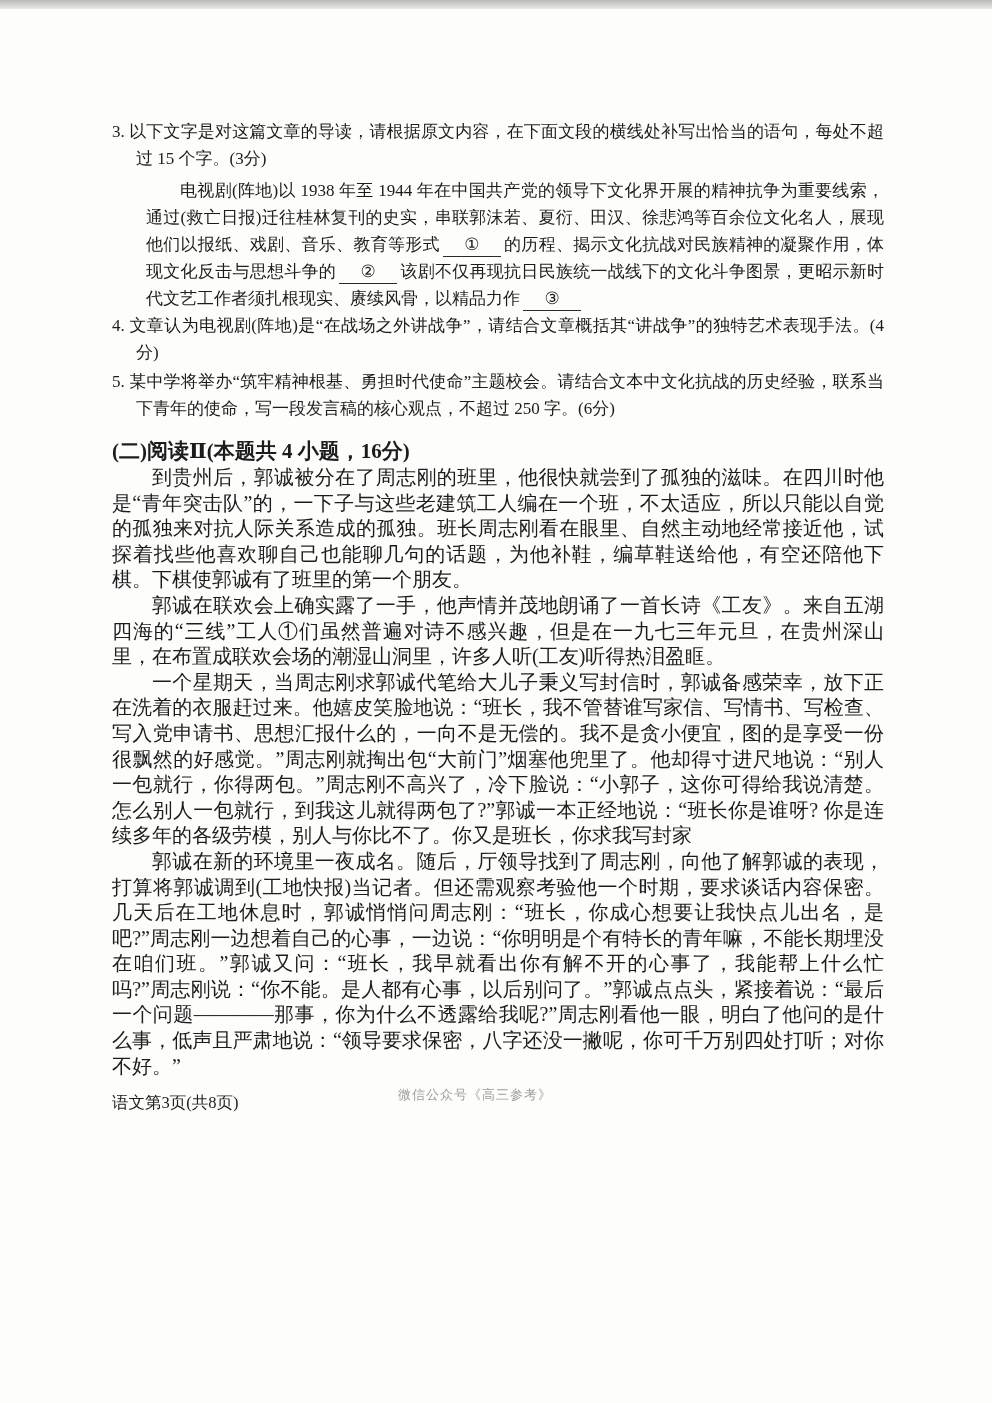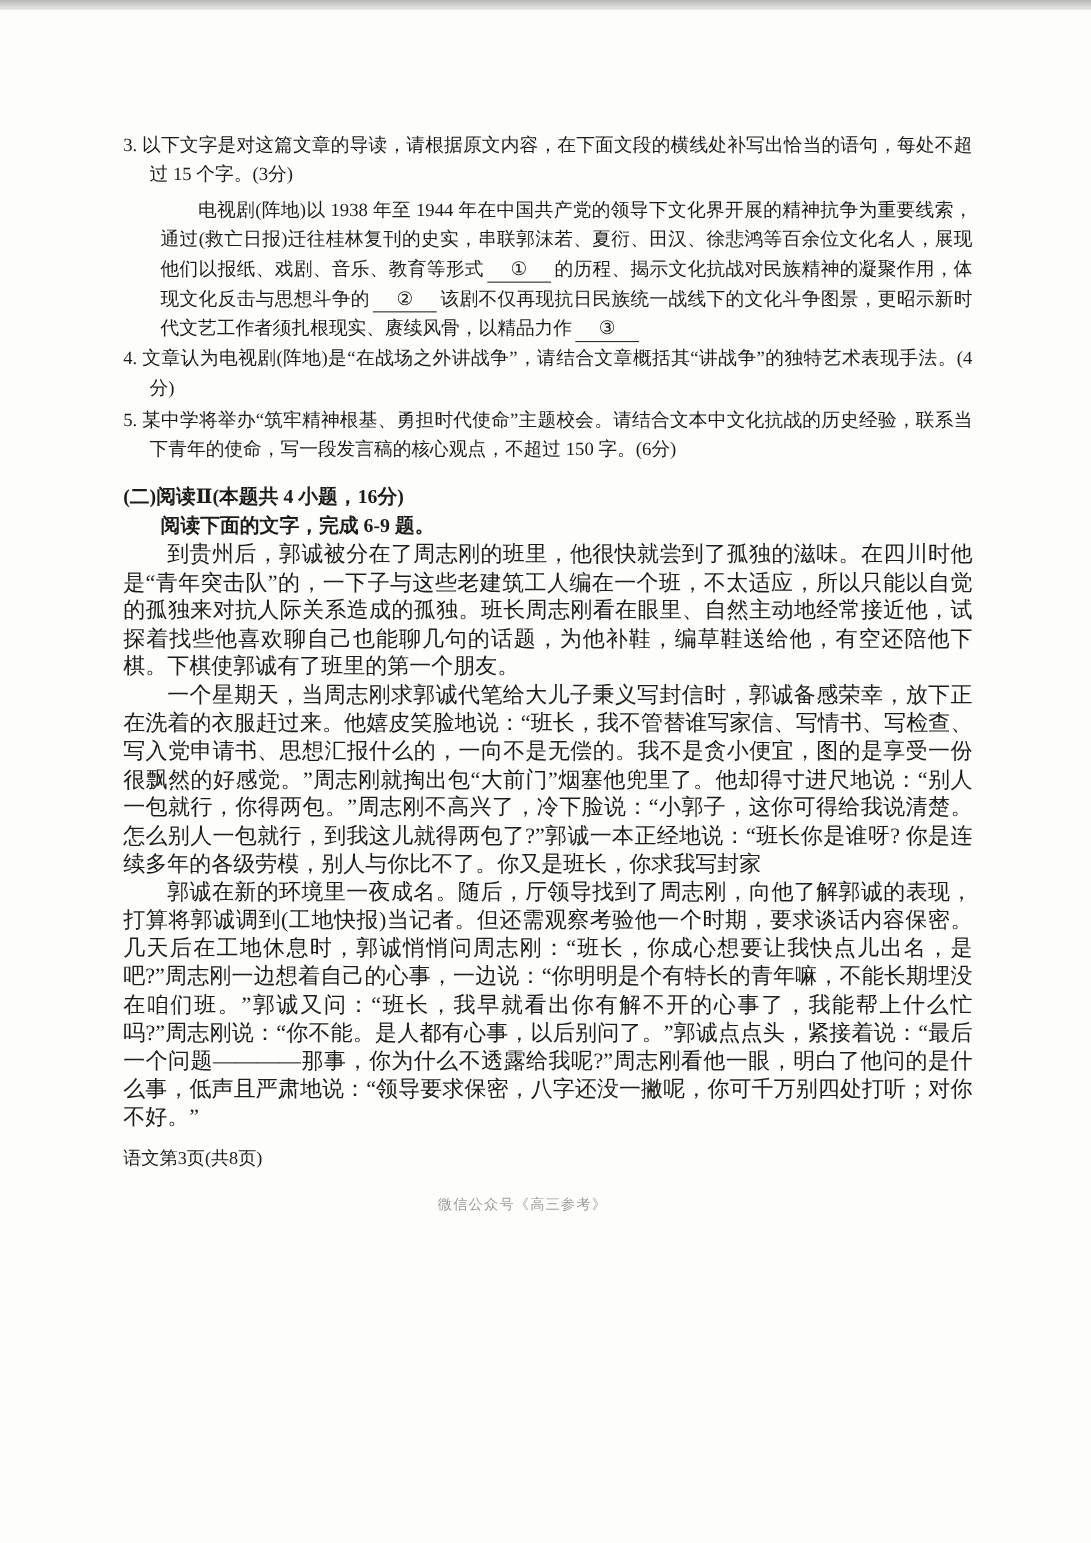--- a/index.html
+++ b/index.html
@@ -41,21 +41,21 @@
     min-width:58px;
     text-indent:0;
     text-align:center;
     border-bottom:1.4px solid #2a2a2a;
     line-height:22px;
     margin:0 3px;
   }
   .section-block { margin-top:16px; }
   .section-heading {
     font-weight:bold;
-    font-size:18px;
+    font-size:21px;
     line-height:27px;
     margin:0;
   }
   .indent2 { padding-left:34px; }
   .passage p {
     margin:0;
     font-size:20px;
     line-height:25.6px;
     text-indent:2em;
     text-align:justify;
@@ -83,29 +83,29 @@
   <div class="scan-strip-top"></div>
 
   <div class="content">
 
     <div class="q"><span>3.</span>&nbsp;<span>以下文字是对这篇文章的导读，请根据原文内容，在下面文段的横线处补写出恰当的语句，每处不超过 15 个字。(3分)</span></div>
 
     <p class="guide"><span>电视剧(阵地)以 1938 年至 1944 年在中国共产党的领导下文化界开展的精神抗争为重要线索，通过(救亡日报)迁往桂林复刊的史实，串联郭沫若、夏衍、田汉、徐悲鸿等百余位文化名人，展现他们以报纸、戏剧、音乐、教育等形式</span><span class="blank">①</span><span>的历程、揭示文化抗战对民族精神的凝聚作用，体现文化反击与思想斗争的</span><span class="blank">②</span><span>该剧不仅再现抗日民族统一战线下的文化斗争图景，更昭示新时代文艺工作者须扎根现实、赓续风骨，以精品力作</span><span class="blank">③</span></p>
 
     <div class="q"><span>4.</span>&nbsp;<span>文章认为电视剧(阵地)是“在战场之外讲战争”，请结合文章概括其“讲战争”的独特艺术表现手法。(4分)</span></div>
 
-    <div class="q"><span>5.</span>&nbsp;<span>某中学将举办“筑牢精神根基、勇担时代使命”主题校会。请结合文本中文化抗战的历史经验，联系当下青年的使命，写一段发言稿的核心观点，不超过 150 字。(6分)</span></div>
+    <div class="q"><span>5.</span>&nbsp;<span>某中学将举办“筑牢精神根基、勇担时代使命”主题校会。请结合文本中文化抗战的历史经验，联系当下青年的使命，写一段发言稿的核心观点，不超过 250 字。(6分)</span></div>
 
     <div class="section-block">
       <p class="section-heading">(二)阅读Ⅱ(本题共 4 小题，16分)</p>
-      <p class="section-heading indent2">阅读下面的文字，完成 6-9 题。</p>
     </div>
 
     <div class="passage">
       <p>到贵州后，郭诚被分在了周志刚的班里，他很快就尝到了孤独的滋味。在四川时他是“青年突击队”的，一下子与这些老建筑工人编在一个班，不太适应，所以只能以自觉的孤独来对抗人际关系造成的孤独。班长周志刚看在眼里、自然主动地经常接近他，试探着找些他喜欢聊自己也能聊几句的话题，为他补鞋，编草鞋送给他，有空还陪他下棋。下棋使郭诚有了班里的第一个朋友。</p>
+      <p>郭诚在联欢会上确实露了一手，他声情并茂地朗诵了一首长诗《工友》。来自五湖四海的“三线”工人①们虽然普遍对诗不感兴趣，但是在一九七三年元旦，在贵州深山里，在布置成联欢会场的潮湿山洞里，许多人听(工友)听得热泪盈眶。</p>
       <p>一个星期天，当周志刚求郭诚代笔给大儿子秉义写封信时，郭诚备感荣幸，放下正在洗着的衣服赶过来。他嬉皮笑脸地说：“班长，我不管替谁写家信、写情书、写检查、写入党申请书、思想汇报什么的，一向不是无偿的。我不是贪小便宜，图的是享受一份很飘然的好感觉。”周志刚就掏出包“大前门”烟塞他兜里了。他却得寸进尺地说：“别人一包就行，你得两包。”周志刚不高兴了，冷下脸说：“小郭子，这你可得给我说清楚。怎么别人一包就行，到我这儿就得两包了?”郭诚一本正经地说：“班长你是谁呀? 你是连续多年的各级劳模，别人与你比不了。你又是班长，你求我写封家</p>
       <p>郭诚在新的环境里一夜成名。随后，厅领导找到了周志刚，向他了解郭诚的表现，打算将郭诚调到(工地快报)当记者。但还需观察考验他一个时期，要求谈话内容保密。几天后在工地休息时，郭诚悄悄问周志刚：“班长，你成心想要让我快点儿出名，是吧?”周志刚一边想着自己的心事，一边说：“你明明是个有特长的青年嘛，不能长期埋没在咱们班。”郭诚又问：“班长，我早就看出你有解不开的心事了，我能帮上什么忙吗?”周志刚说：“你不能。是人都有心事，以后别问了。”郭诚点点头，紧接着说：“最后一个问题————那事，你为什么不透露给我呢?”周志刚看他一眼，明白了他问的是什么事，低声且严肃地说：“领导要求保密，八字还没一撇呢，你可千万别四处打听；对你不好。”</p>
     </div>
 
     <div class="footer">语文第3页(共8页)</div>
   </div>
 
   <div class="watermark">微信公众号《高三参考》</div>
 </div>
 

